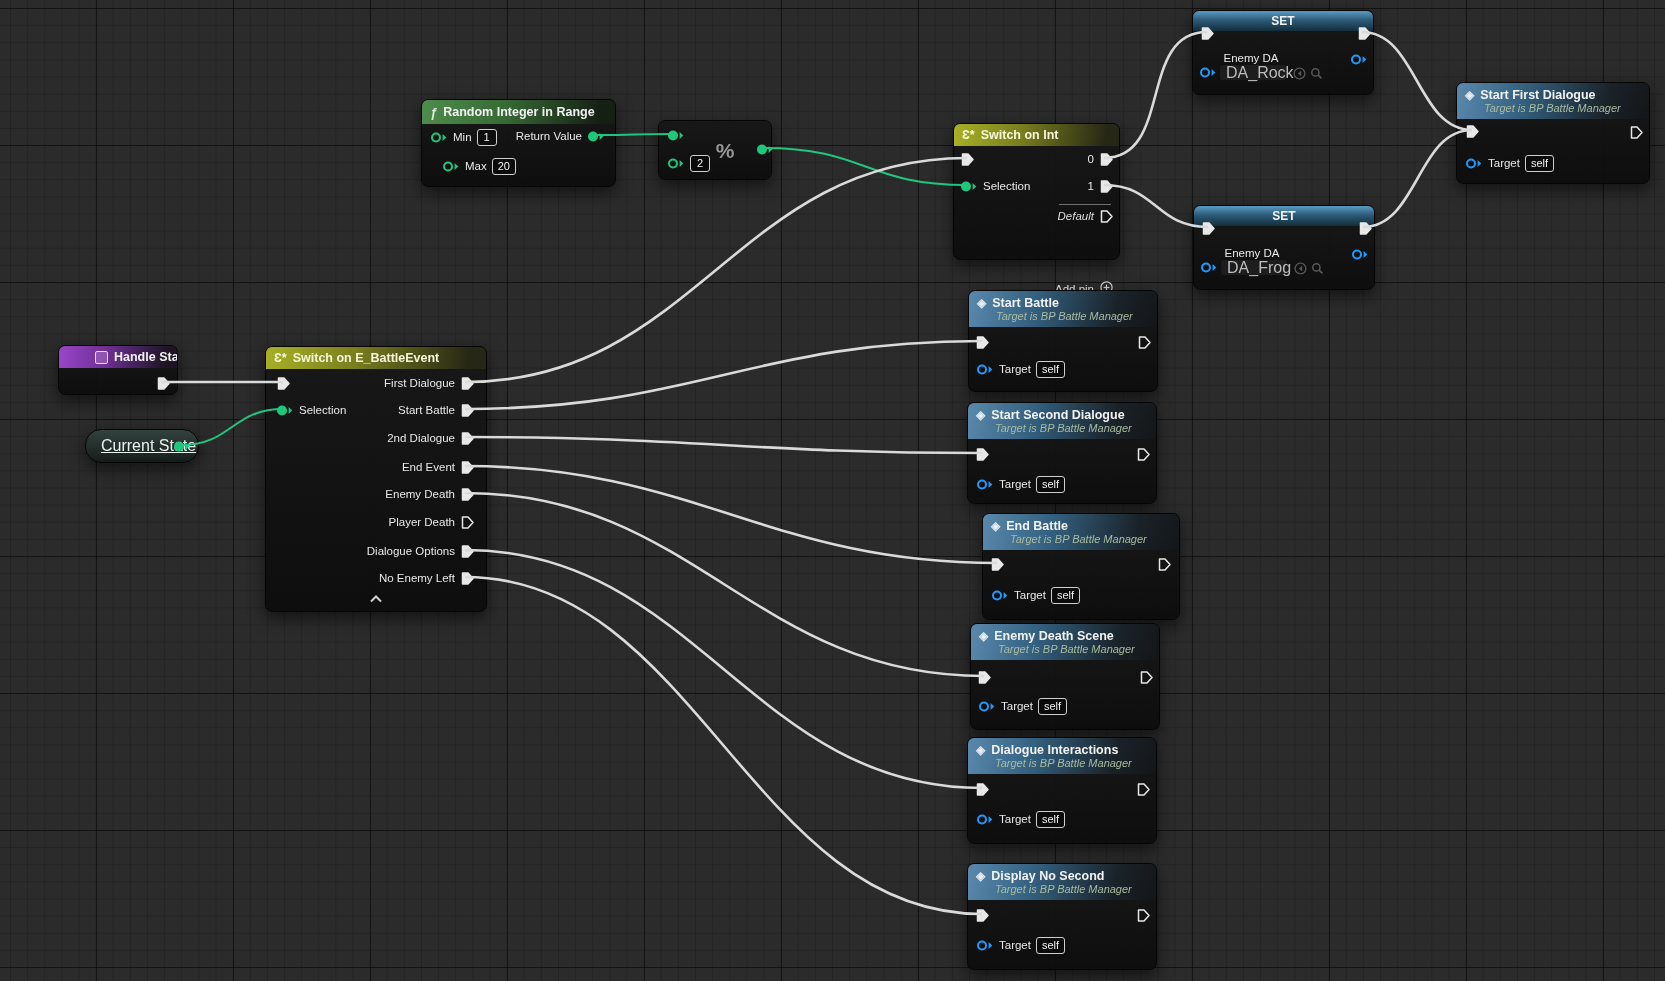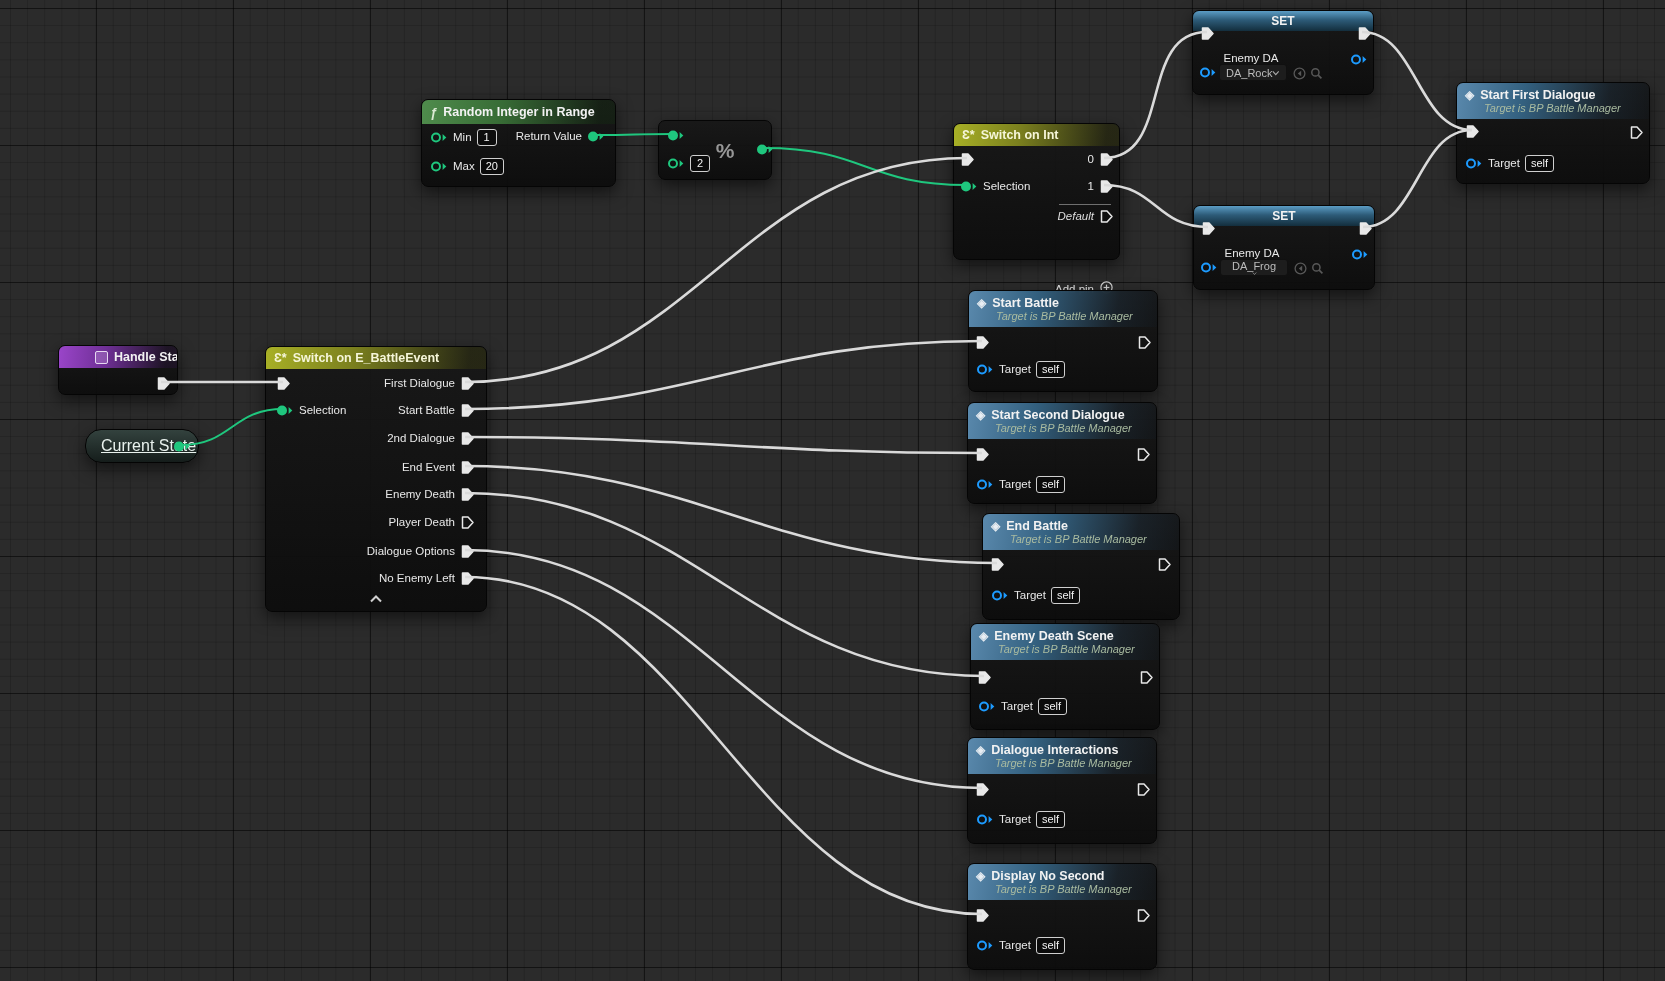--- a/index.html
+++ b/index.html
@@ -53,21 +53,21 @@
   .pill{
     border-radius:16px;background:linear-gradient(180deg,#33423e,#151d1b);
     border:1px solid #040404;display:flex;align-items:center;
   }
   .pill-title{font-size:16px;color:#e9f2ee;padding-left:15px;text-decoration:underline;}
   .freelabel{position:absolute;transform:translate(-50%,-50%);font-size:11.5px;color:#e8e8e8;}
   .percent{font-size:21px;font-weight:bold;color:#969696;}
   .dropdown{
     position:absolute;display:flex;align-items:center;justify-content:space-between;
     padding:0 6px;background:#1d1d1d;border:1px solid #101010;border-radius:3px;
-    color:#bdbdbd;font-size:11px;box-sizing:border-box;
+    color:#bdbdbd;font-size:16px;box-sizing:border-box;
   }
   .cicon{position:absolute;width:13px;height:13px;}
   .separator{position:absolute;border-top:1px solid #6f6f6f;}
   .addpin{position:absolute;display:flex;align-items:center;gap:6px;font-size:11.5px;color:#e4e4e4;margin-top:48px;}
   .chev{position:absolute;left:50%;transform:translateX(-50%);}
   #wires{position:absolute;left:0;top:0;pointer-events:none;}
   #wires path{pointer-events:visibleStroke;}
 </style>
 </head>
 <body>
@@ -168,21 +168,21 @@
         <span>Random Integer in Range</span>
       </div>
       <div class="pinrow left" style="top: 28px; left: 8px;">
         <svg width="18" height="13" viewBox="0 0 18 13">
           <circle cx="6" cy="6.5" r="4" fill="none" stroke="#1fc77e" stroke-width="2"></circle>
           <path d="M12.6 3 L16.3 6.5 L12.6 10 z" fill="#1fc77e"></path>
         </svg>
         <span class="pin-label">Min</span>
         <span class="vbox">1</span>
       </div>
-      <div class="pinrow left" style="top: 57px; left: 8px;">
+      <div class="pinrow left" style="top: 57px; left: 20px;">
         <svg width="18" height="13" viewBox="0 0 18 13">
           <circle cx="6" cy="6.5" r="4" fill="none" stroke="#1fc77e" stroke-width="2"></circle>
           <path d="M12.6 3 L16.3 6.5 L12.6 10 z" fill="#1fc77e"></path>
         </svg>
         <span class="pin-label">Max</span>
         <span class="vbox">20</span>
       </div>
       <div class="pinrow right" style="top: 27px; right: 10px;">
         <svg width="18" height="13" viewBox="0 0 18 13">
           <circle cx="6" cy="6.5" r="4" fill="#1fc77e" stroke="#1fc77e" stroke-width="2"></circle>
@@ -321,21 +321,21 @@
           <path d="M12.6 3 L16.3 6.5 L12.6 10 z" fill="#1d9bff"></path>
         </svg>
       </div>
       <div class="pinrow right" style="top: 39px; right: 5px;">
         <svg width="18" height="13" viewBox="0 0 18 13">
           <circle cx="6" cy="6.5" r="4" fill="none" stroke="#1d9bff" stroke-width="2"></circle>
           <path d="M12.6 3 L16.3 6.5 L12.6 10 z" fill="#1d9bff"></path>
         </svg>
       </div>
       <div class="freelabel" style="left: 58px; top: 47px;">Enemy DA</div>
-      <div class="dropdown" style="left: 26px; top: 53px; width: 68px; height: 17px; flex-direction: column;">
+      <div class="dropdown" style="left: 26px; top: 53px; width: 68px; height: 17px;">
         <span>DA_Frog</span>
         <svg width="9" height="6" viewBox="0 0 9 6">
           <path d="M1 1 L4.5 5 L8 1" stroke="#aaaaaa" fill="none" stroke-width="1.3"></path>
         </svg>
       </div>
       <div class="cicon" style="left: 100px; top: 55px;"><svg width="13" height="13" viewBox="0 0 13 13">
           <circle cx="6.5" cy="6.5" r="5.4" fill="none" stroke="#585858" stroke-width="1.3"></circle>
           <path d="M8.2 3.8 L4.8 6.5 L8.2 9.2 z" fill="#585858"></path>
         </svg></div>
       <div class="cicon" style="left: 117px; top: 55px;"><svg width="13" height="13" viewBox="0 0 13 13">

